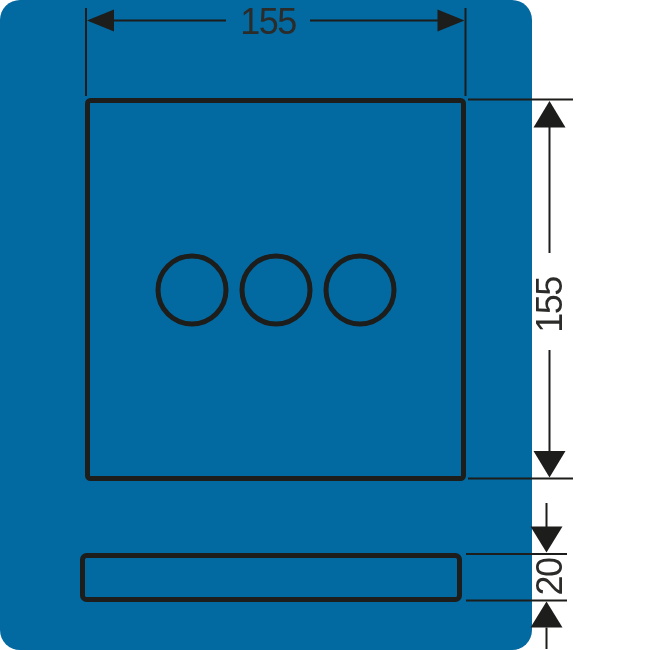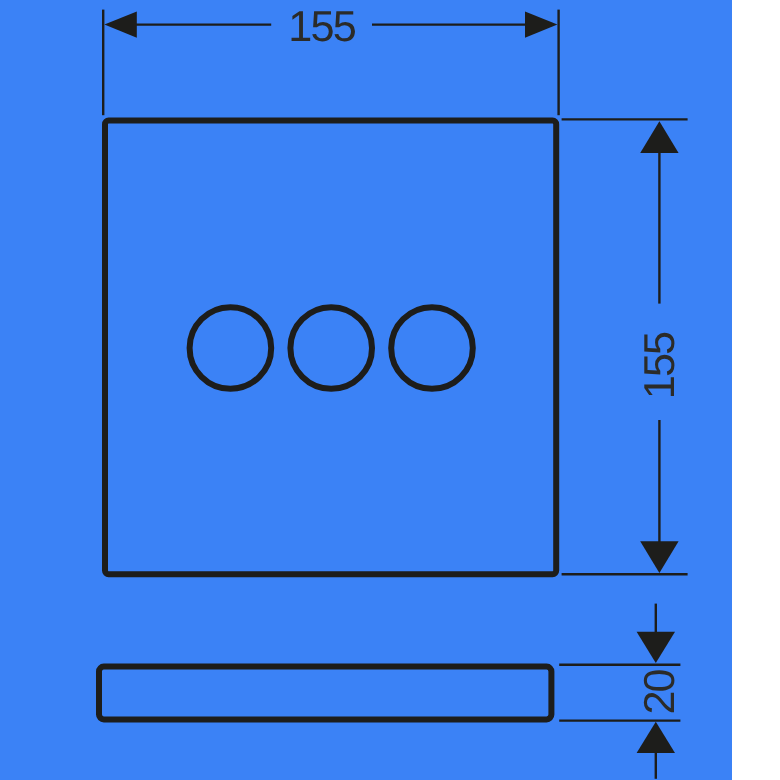--- a/index.html
+++ b/index.html
@@ -6,24 +6,25 @@
   html, body {
     margin: 0;
     padding: 0;
     background: #ffffff;
     width: 650px;
     height: 650px;
     overflow: hidden;
     font-family: "Liberation Sans", sans-serif;
   }
   .drawing-wrap {
-    width: 610px;
+    width: 532px;
     height: 650px;
     position: relative;
-    background: #3b82f6;
+    background: #0369a1;
+    border-radius: 20px;
   }
   svg { display: block; }
   .thick {
     fill: none;
     stroke: #1d1d1b;
     stroke-width: 5px;
     stroke-linejoin: round;
   }
   .thin {
     fill: none;

